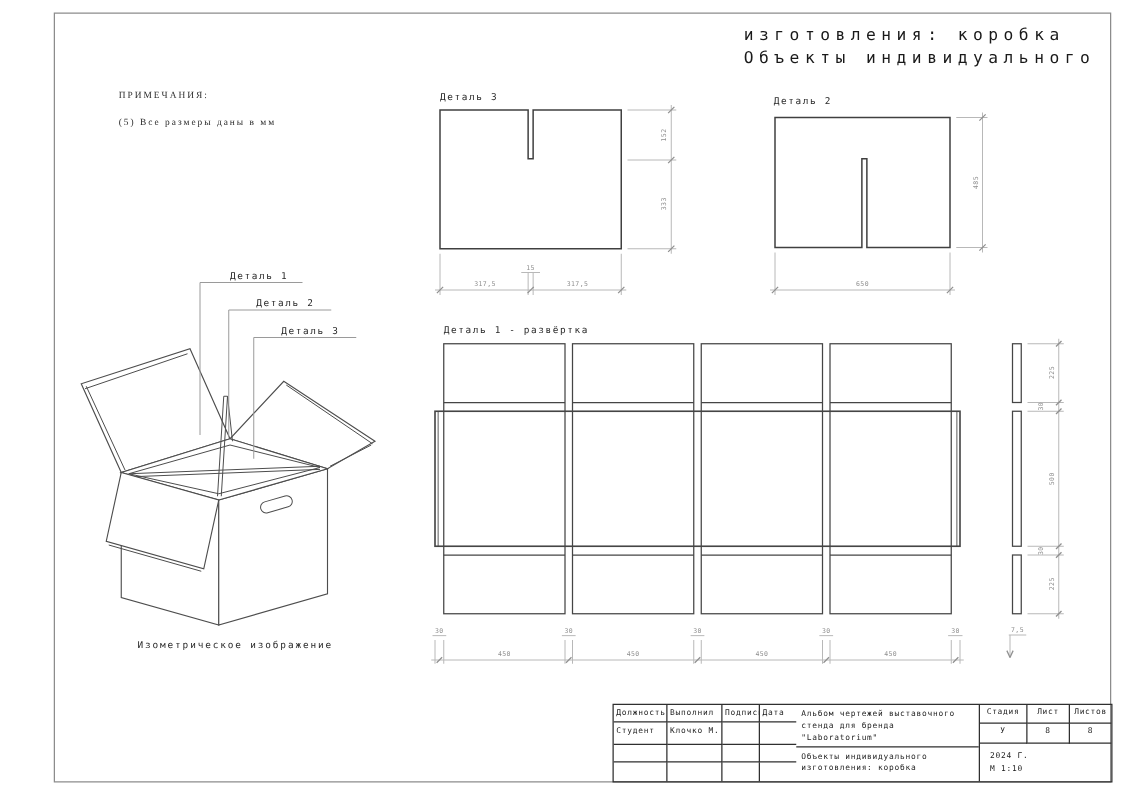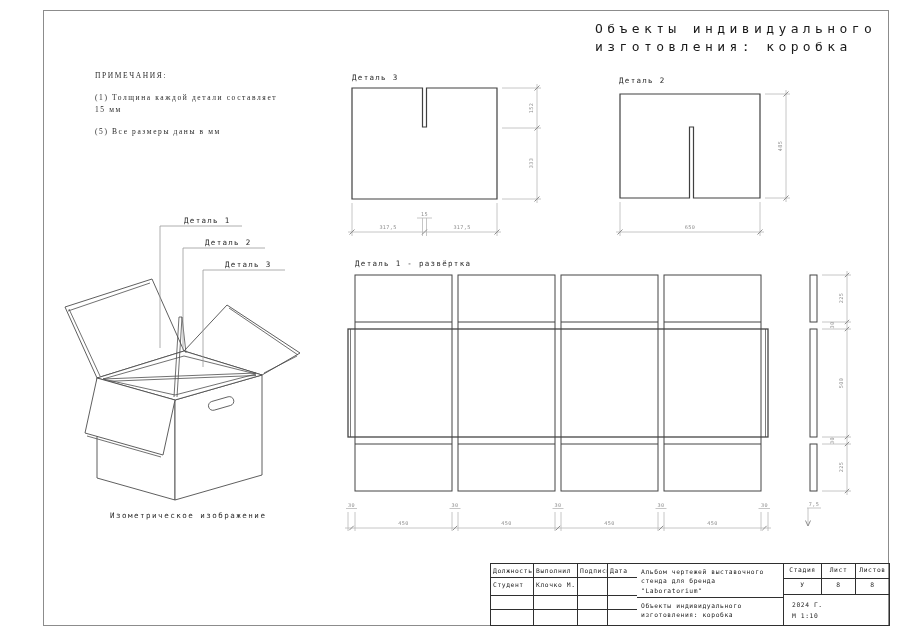--- a/index.html
+++ b/index.html
@@ -37,27 +37,26 @@
   #tb-right .vals>div{height:13px;border-right:1px solid #2f2f2f;border-bottom:1px solid #2f2f2f;text-align:center;padding-top:2px;}
   #tb-right .c1{width:37px;} #tb-right .c2{width:33px;} #tb-right .c3{flex:1;border-right:none!important;}
   #tb-right .year-cell{flex:1;padding:4px 0 0 8px;line-height:1.8;}
 </style>
 </head>
 <body>
 
 <div class="abs" id="frame"></div>
 
 <div class="abs" id="sheet-title">
+  <div>изготовления: коробка</div>
   <div>Объекты индивидуального</div>
-  <div>изготовления: коробка</div>
 </div>
 
 <div class="abs" id="notes">
   <div>ПРИМЕЧАНИЯ:</div>
-  <div class="note">(1) Толщина каждой детали составляет 15 мм</div>
   <div class="note">(5) Все размеры даны в мм</div>
 </div>
 
 <div class="abs drawing-label" style="left:352px;top:73px;">Деталь 3</div>
 <div class="abs drawing-label" style="left:619px;top:76px;">Деталь 2</div>
 <div class="abs drawing-label" style="left:355px;top:259px;">Деталь 1 - развёртка</div>
 <div class="abs" id="iso-caption">Изометрическое изображение</div>
 
 <svg style="left:340px;top:70px;" width="220" height="175" viewBox="0 0 220 175">
   <path class="outline" d="M12,18 H82.5 V57 H86.5 V18 H157 V129 H12 Z"></path>

